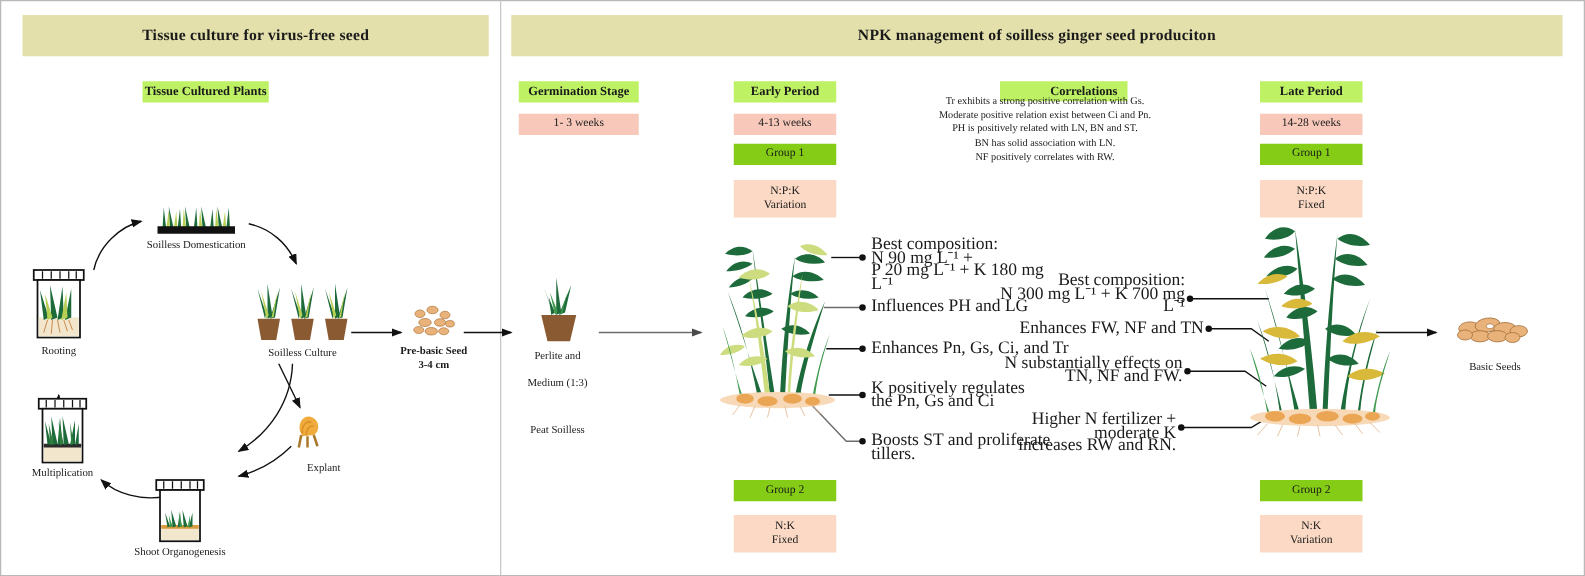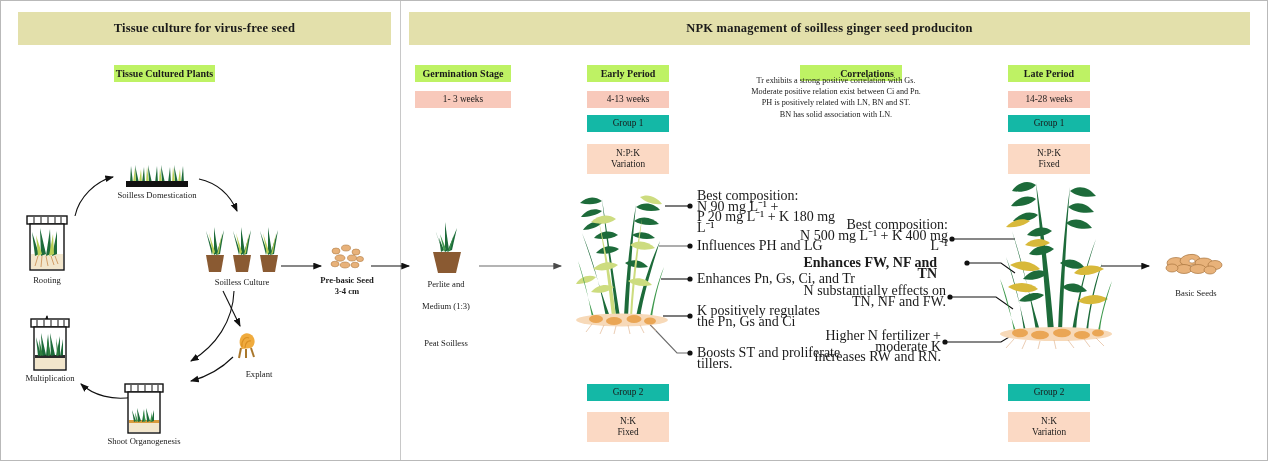--- a/index.html
+++ b/index.html
@@ -11,21 +11,21 @@
         justify-content:center;font-weight:bold;font-size:12.5px;letter-spacing:.2px;}
   #band-left{left:17px;top:11px;width:373px;height:33px;}
   #band-right{left:408px;top:11px;width:841px;height:33px;}
 
   .divider{position:absolute;top:0;bottom:0;width:1px;background:#c8c8c8;}
 
   .tag{position:absolute;display:flex;flex-direction:column;align-items:center;
        justify-content:center;text-align:center;font-size:9.3px;line-height:11px;}
   .tag.hdr{background:#bef264;font-weight:bold;font-size:10px;}
   .tag.pink{background:#f8c9bb;}
-  .tag.green{background:#14b8a6;}
+  .tag.green{background:#84cc16;}
   .tag.peach{background:#fbd9c4;}
 
   .cap{position:absolute;text-align:center;font-size:8.6px;line-height:10px;
        white-space:nowrap;}
   .cap.b{font-weight:bold;}
 
   .corr{position:absolute;text-align:center;font-size:8.2px;line-height:11.2px;}
 
   .note{position:absolute;font-size:14px;line-height:10.6px;}
   .note.r{text-align:right;}
@@ -390,20 +390,21 @@
   <div class="note" style="left:696px;top:347px;width:175px;">
     <div>Boosts ST and proliferate tillers.</div>
   </div>
 
   <div class="tag hdr" style="left:799px;top:64px;width:70px;height:16px;padding-left:32px;">Correlations</div>
   <div class="corr" style="left:718px;top:74px;width:234px;">
     <div>Tr exhibits a strong positive correlation with Gs.</div>
     <div>Moderate positive relation exist between Ci and Pn.</div>
     <div>PH is positively related with LN, BN and ST.</div>
     <div>BN has solid association with LN.</div>
+    <div>NF positively correlates with RW.</div>
   </div>
 
   <div class="tag hdr" style="left:1007px;top:64px;width:82px;height:17px;">Late Period</div>
   <div class="tag pink" style="left:1007px;top:90px;width:82px;height:17px;">14-28 weeks</div>
   <div class="tag green" style="left:1007px;top:114px;width:82px;height:17px;">Group 1</div>
   <div class="tag peach" style="left:1007px;top:143px;width:82px;height:30px;">
     <span>N:P:K</span>
     <span>Fixed</span>
   </div>
   <div class="tag green" style="left:1007px;top:383px;width:82px;height:17px;">Group 2</div>
@@ -461,23 +462,23 @@
         <path d="M58,171 L60,180"></path>
           <path d="M72,171 L78,179"></path>
           <path d="M88,170 L94,178"></path>
         <path d="M100,169 L108,177"></path>
       </g>
     </svg>
   </div>
 
   <div class="note r" style="left:795px;top:219px;width:152px;">
     <div>Best composition:</div>
-    <div>N 500 mg L⁻¹ + K 400 mg L⁻¹</div>
-  </div>
-  <div class="note r" style="left:784px;top:257px;width:152px;font-weight:bold;">
+    <div>N 300 mg L⁻¹ + K 700 mg L⁻¹</div>
+  </div>
+  <div class="note r" style="left:810px;top:257px;width:152px;">
     <div>Enhances FW, NF and TN</div>
   </div>
   <div class="note r" style="left:793px;top:285px;width:152px;">
     <div>N substantially effects on</div>
     <div>TN, NF and FW.</div>
   </div>
   <div class="note r" style="left:774px;top:330px;width:166px;">
     <div>Higher N fertilizer + moderate K</div>
     <div>increases RW and RN.</div>
   </div>

